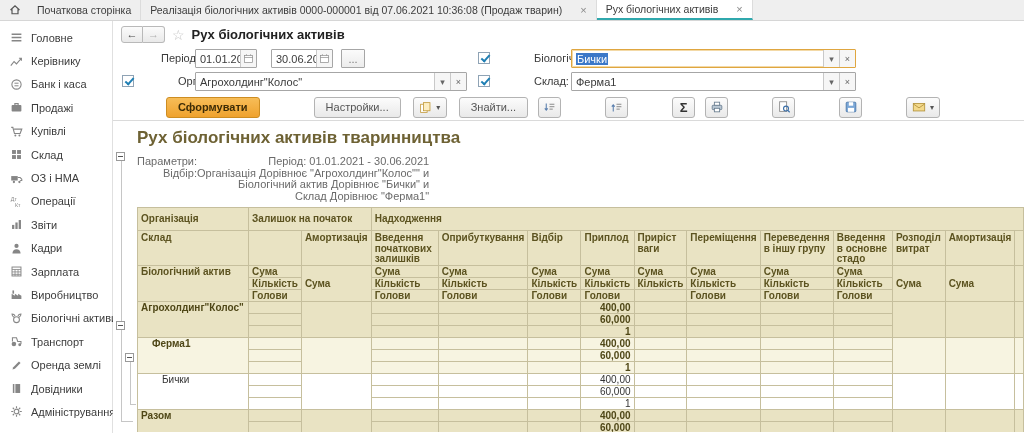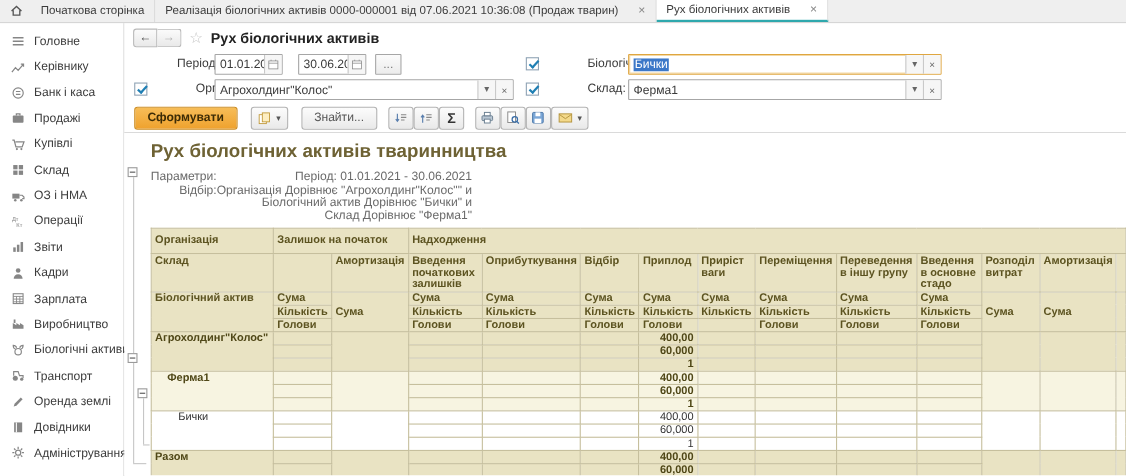--- a/index.html
+++ b/index.html
@@ -43,21 +43,21 @@
     display:flex; align-items:center; border-radius:1px; }
   .field .txt { flex:1; padding:0 4px; white-space:nowrap; overflow:hidden; }
   .field .side { width:16px; height:100%; border-left:1px solid #c9c9c9; display:flex;
     align-items:center; justify-content:center; color:#666; font-size:9px; background:#f6f6f6; }
   .field.focused { border:1px solid #dfa640; box-shadow:0 0 0 1px #f3d9a6 inset; }
   .selhl { background:#3c78c8; color:#fff; padding:0 1px; }
 
   
   .toolbar { height:27px; display:flex; align-items:center; padding-left:9px; border-bottom:1px solid #dadada; }
   .btn { height:21px; border:1px solid #b3b3b3; border-radius:3px; background:linear-gradient(#fcfcfc,#e9e9e9);
-    font-size:11px; color:#555; padding:0 11px; display:flex; align-items:center; gap:4px; }
+    font-size:11px; color:#555; padding:0 11px; display:flex; align-items:center; gap:4px;margin-left:44px; }
   .btn.primary { background:linear-gradient(#f7bd58,#efa22e); border-color:#cd8d22;
     font-weight:bold; color:#3d2c06; }
   .iconbtn { width:23px; padding:0; justify-content:center; }
   .iconbtn.wide { width:34px; }
   .sigma { font-size:13px; font-weight:bold; color:#333; }
   .ddarrow { font-size:8px; color:#555; }
 
   
   .report { position:relative; height:311px; background:#fff; overflow:hidden; }
   .rtitle { position:absolute; left:24px; top:7px; font-size:17px; font-weight:bold; color:#6e6234; }
@@ -291,20 +291,21 @@
       <span class="lbl" style="left:382px">Склад:</span>
       <div class="field" style="left:458px; width:285px">
         <span class="txt">Ферма1</span>
         <span class="side">▾</span>
         <span class="side">×</span>
       </div>
     </div>
 
     <div class="toolbar">
       <div class="btn primary">Сформувати</div>
+      <div class="btn" style="margin-left:54px">Настройки...</div>
       <div class="btn iconbtn wide" style="margin-left:12px">
         <svg width="13" height="13" viewBox="0 0 16 16">
             <rect x="2" y="4" width="8" height="10" fill="#fff" stroke="#c29a3a"></rect>
             <rect x="5.5" y="2" width="8" height="10" fill="#fdeec2" stroke="#c29a3a"></rect>
           </svg>
         <span class="ddarrow">▾</span>
       </div>
       <div class="btn" style="margin-left:12px">Знайти...</div>
       <div class="btn iconbtn" style="margin-left:10px">
         <svg width="13" height="13" viewBox="0 0 16 16">

